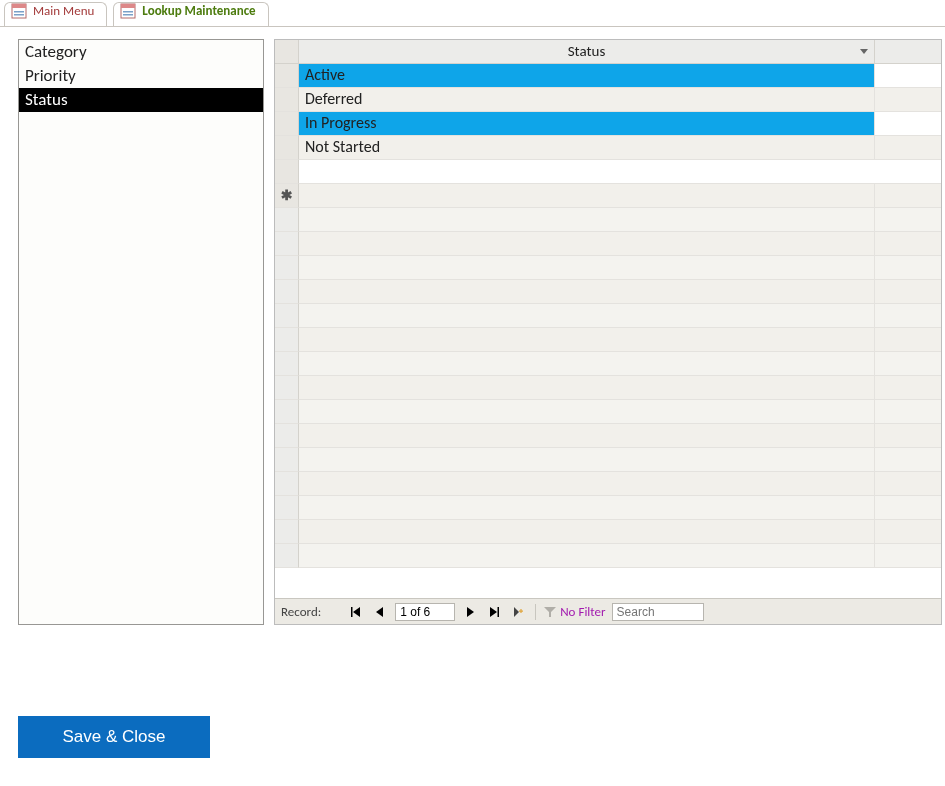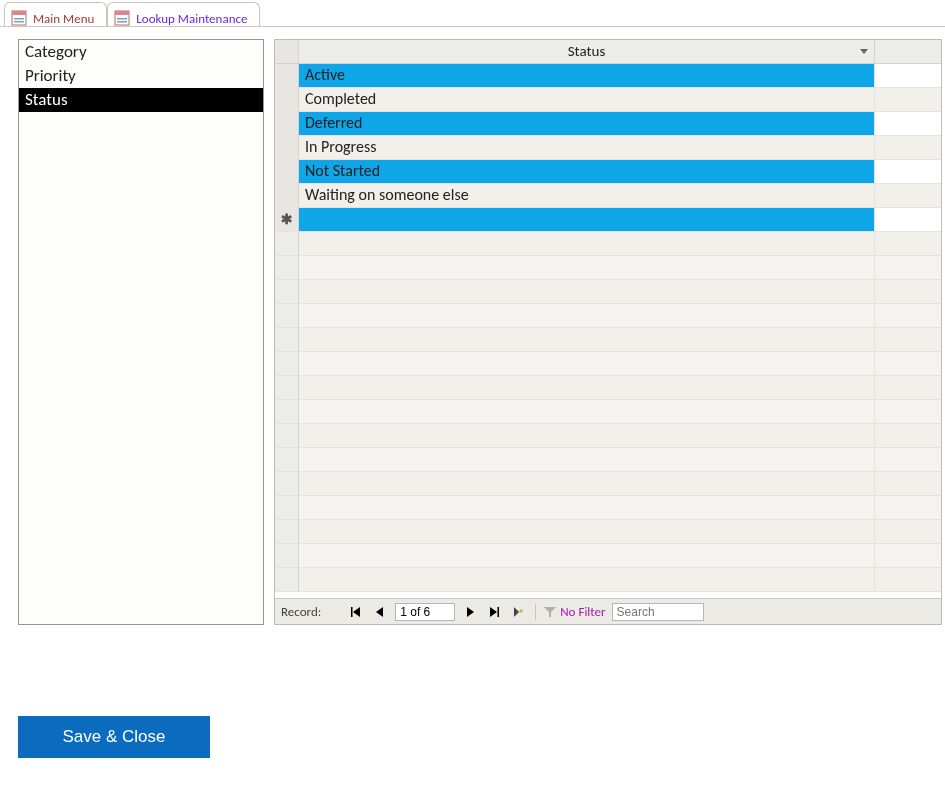--- a/index.html
+++ b/index.html
@@ -1,22 +1,22 @@
 <!DOCTYPE html>
 <html><head>
 <meta charset="utf-8">
 <style>
   * { box-sizing: border-box; }
   html, body { margin:0; padding:0; font-family:"Segoe UI","Calibri",Arial,sans-serif; font-size:15px; color:#222; background:#fff; }
   .root { width:945px; height:786px; position:relative; overflow:hidden; }
 
   
   .tab-strip { height:27px; background:#fff; border-bottom:1px solid #c9c5bf; display:flex; align-items:flex-end; padding-left:4px; }
-  .tab { display:flex; align-items:flex-end; height:24px; padding:0 12px 0 6px; border:1px solid #c9c5bf; border-bottom:none; border-radius:6px 6px 0 0; font-size:13px; background:#fff; position:relative; cursor:pointer; }
-  .tab.active { font-weight:400; color:#6d28d9; }
+  .tab { display:flex; align-items:flex-start; height:24px; padding:0 12px 0 6px; border:1px solid #c9c5bf; border-bottom:none; border-radius:6px 6px 0 0; margin-right:6px; font-size:13px; background:#fff; position:relative; cursor:pointer; }
+  .tab.active { font-weight:700; color:#4d7c0f; }
   .tab:not(.active){ color:#a33a3a; }
   .tab-icon { width:16px; height:16px; margin-right:6px; display:inline-block; }
   .tab-icon svg { width:16px; height:16px; }
 
   
   .title-bar { background:#6d6358; color:#fff; padding:9px 18px 16px; font-size:26px; font-weight:300; }
 
   
   .content { display:flex; padding:12px 0 0 18px; }
 
@@ -111,41 +111,35 @@
       </div>
 
       <div class="grid" id="grid">
           <div class="grow">
             <div class="rowsel"></div>
             <div class="cell">Active</div>
             <div class="rest"></div>
           </div>
           <div class="grow">
             <div class="rowsel"></div>
-            <div class="cell">Completed</div>
-            <div class="rest"></div>
-          </div>
-          <div class="grow">
-            <div class="rowsel"></div>
             <div class="cell">Deferred</div>
             <div class="rest"></div>
           </div>
           <div class="grow">
             <div class="rowsel"></div>
             <div class="cell">In Progress</div>
             <div class="rest"></div>
           </div>
           <div class="grow">
             <div class="rowsel"></div>
             <div class="cell">Not Started</div>
             <div class="rest"></div>
           </div>
           <div class="grow">
             <div class="rowsel"></div>
-            <div class="cell">Waiting on someone else</div>
             <div class="rest"></div>
           </div>
           <div class="grow newrow">
             <div class="rowsel">✱</div>
             <div class="cell"></div>
             <div class="rest"></div>
           </div>
           <div class="grow empty">
             <div class="rowsel"></div>
             <div class="cell"></div>

